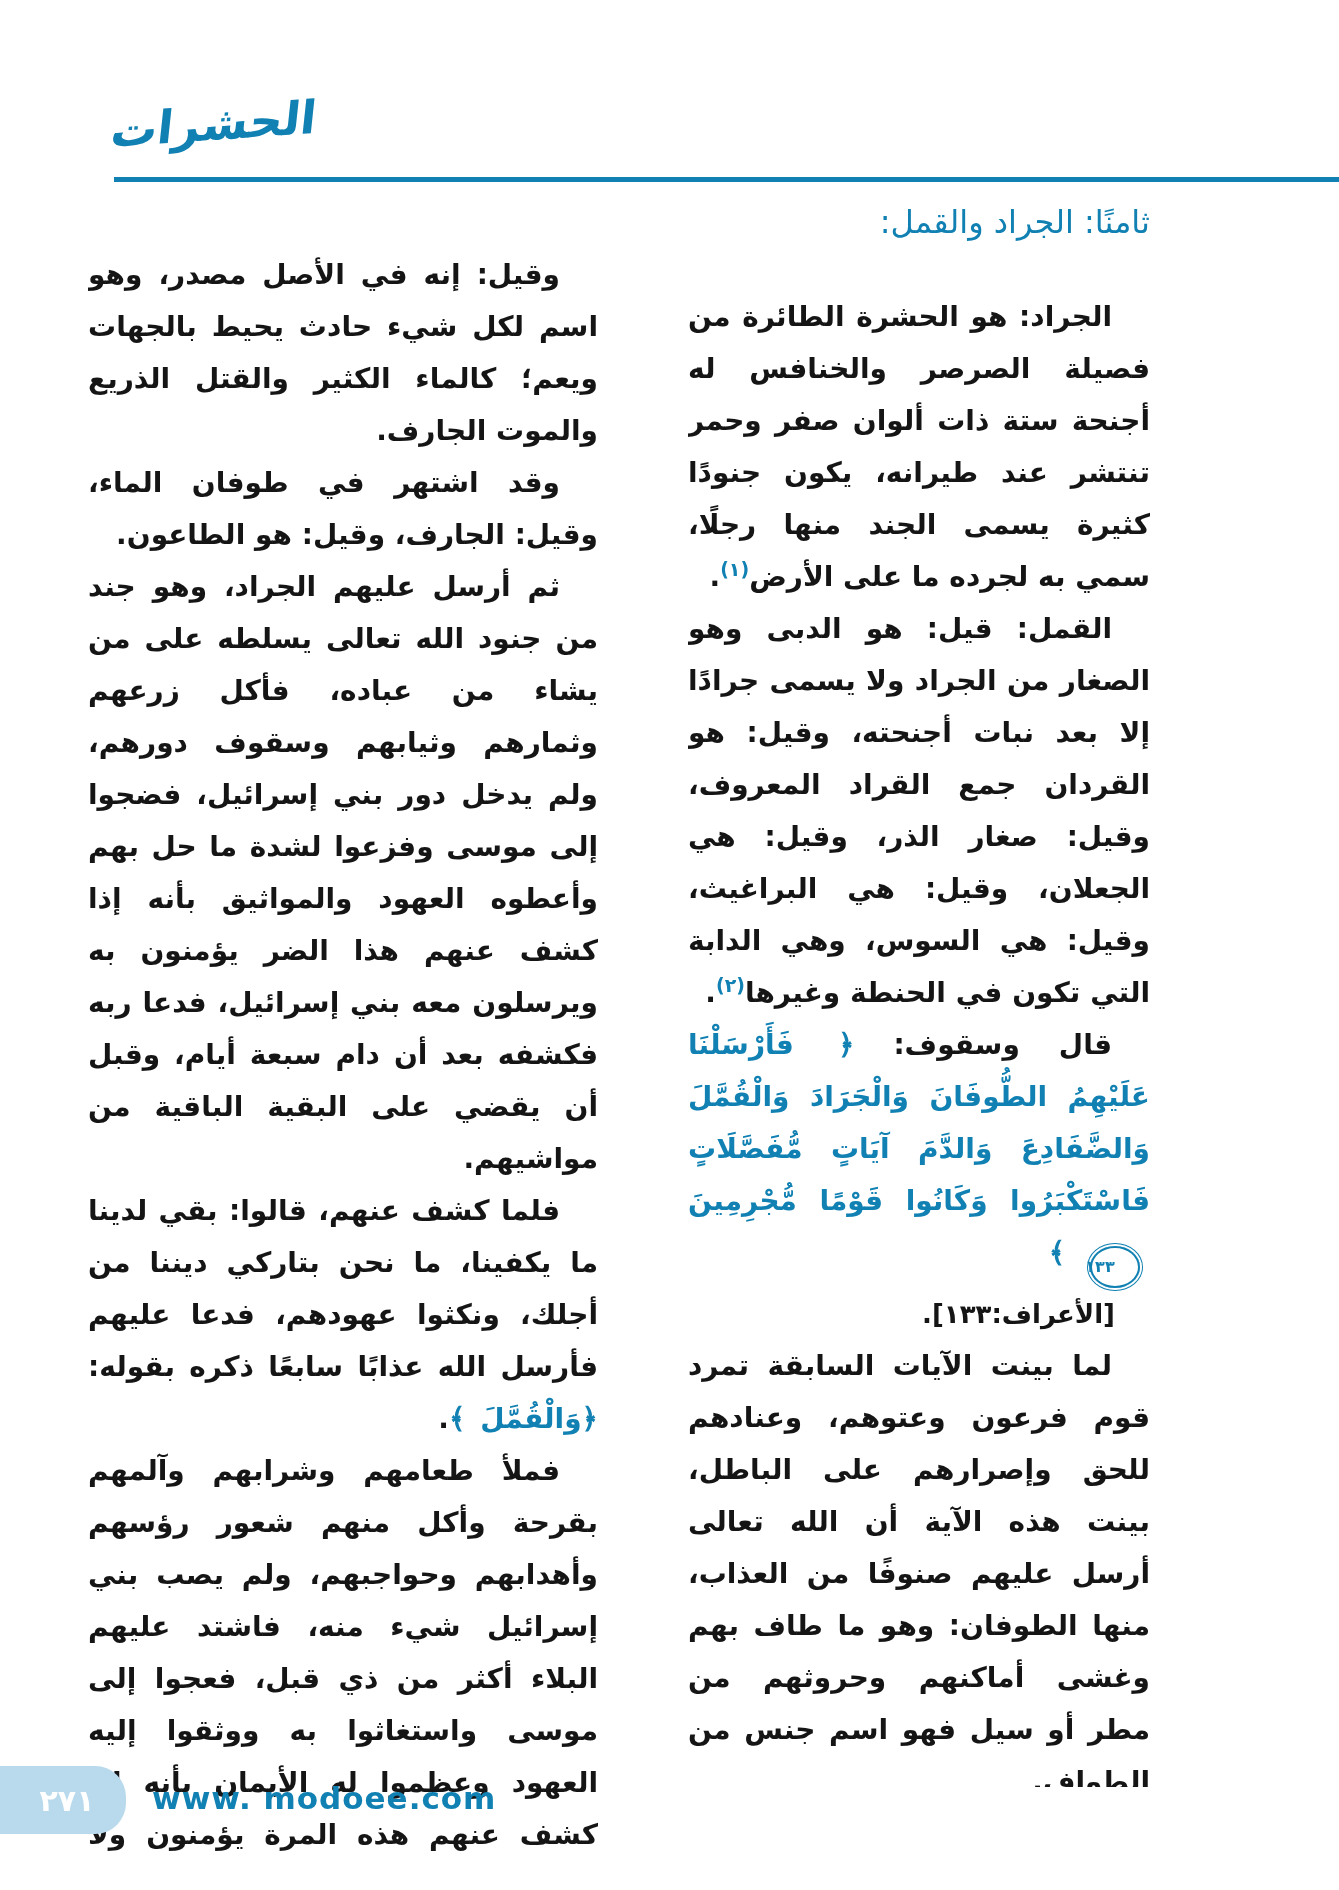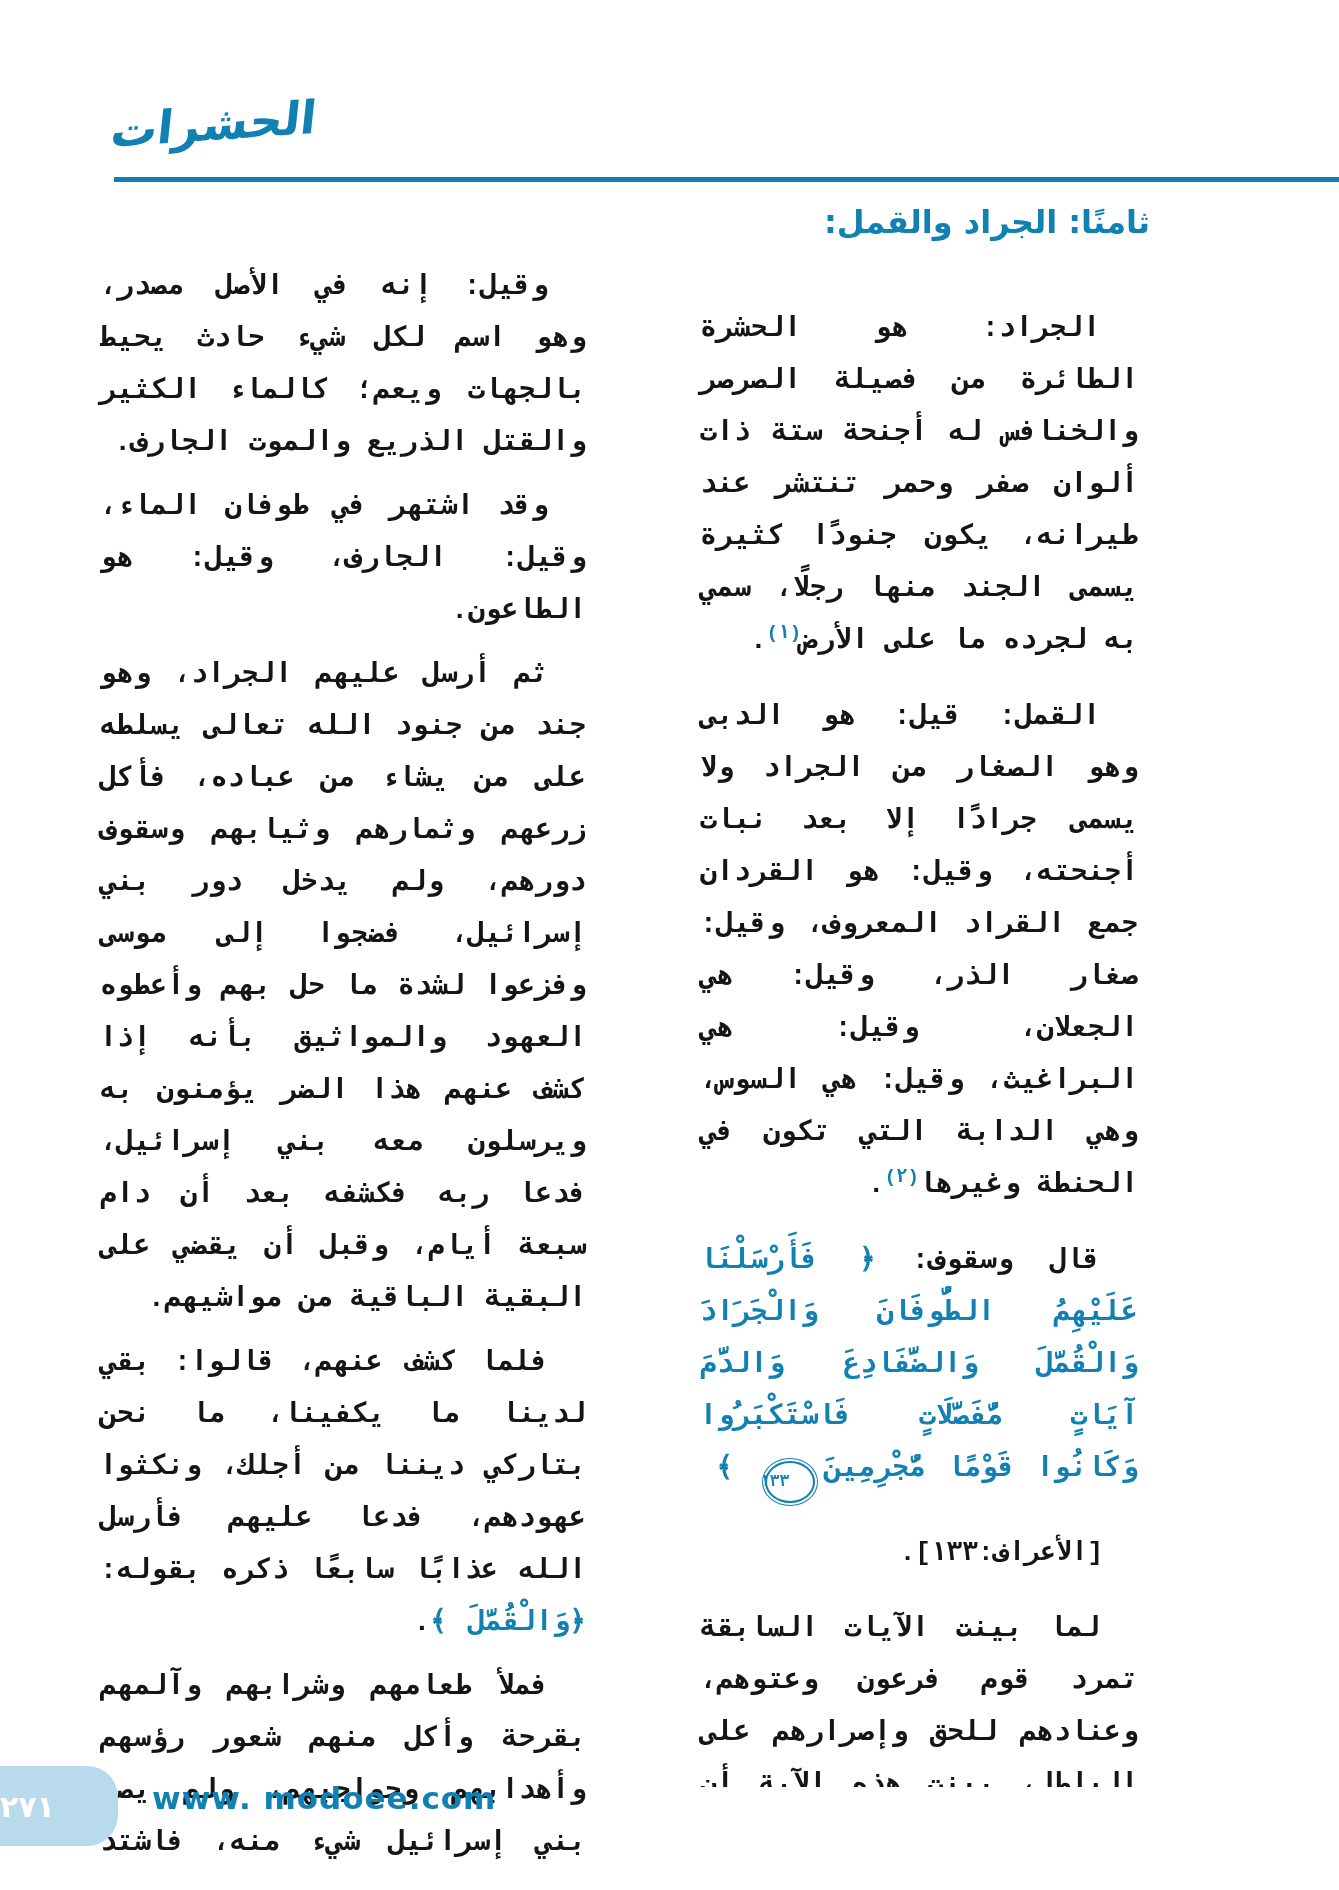--- a/index.html
+++ b/index.html
@@ -42,53 +42,52 @@
     width:462px;flex:0 0 462px;
     display:flex;flex-direction:column;
     height:1592px;
   }
   .col-left{
     width:510px;flex:0 0 510px;
     padding-top:54px;box-sizing:border-box;
   }
   .section-heading{
     margin:0 0 42px 0;
-    font-size:32px;line-height:54px;font-weight:bold;
+    font-size:32px;line-height:54px;font-weight:normal;
     color:var(--accent);
   }
   .para{
-    margin:12px;
+    margin:0;
     font-size:28px;line-height:52px;font-weight:bold;
     text-align:justify;text-indent:38px;
     color:var(--ink);
-    font-family:Liberation Mono, monospace;
   }
   .para-ref{
     text-align:right;text-indent:35px;font-size:26px;
   }
   .seg-t{color:var(--ink);text-align:right;}
   .seg-q{color:var(--accent);word-spacing:5px;}
   .seg-fn{
     color:var(--accent);font-size:19px;vertical-align:super;line-height:0;
     font-weight:bold;
   }
   .ayah-badge{
     display:inline-flex;align-items:center;justify-content:center;
     width:38px;height:38px;border:2px solid var(--accent);border-radius:50%;
     box-shadow:0 0 0 2px #ffffff,0 0 0 3px var(--accent);
     color:var(--accent);font-size:16px;font-weight:bold;line-height:1;
     margin:0 10px;vertical-align:-10px;padding-left:8px;
   }
   
   .page-badge{
-    position:absolute;left:0;top:1766px;width:118px;height:80px;
+    position:absolute;left:0;top:1766px;width:118px;height:68px;
     background:var(--badge-bg);
     border-radius:0 31px 31px 0;
-    display:flex;align-items:center;justify-content:flex-end;
-    color:var(--badge-text);font-size:30px;font-weight:bold;
+    display:flex;align-items:center;justify-content:center;
+    color:var(--badge-text);font-size:30px;font-weight:bold;padding-left:8px;
   }
   .website{
     position:absolute;left:152px;top:1780px;
     direction:ltr;
     color:var(--accent);font-size:31px;font-weight:bold;
     letter-spacing:1px;
   }
 </style>
 </head>
 <body>

